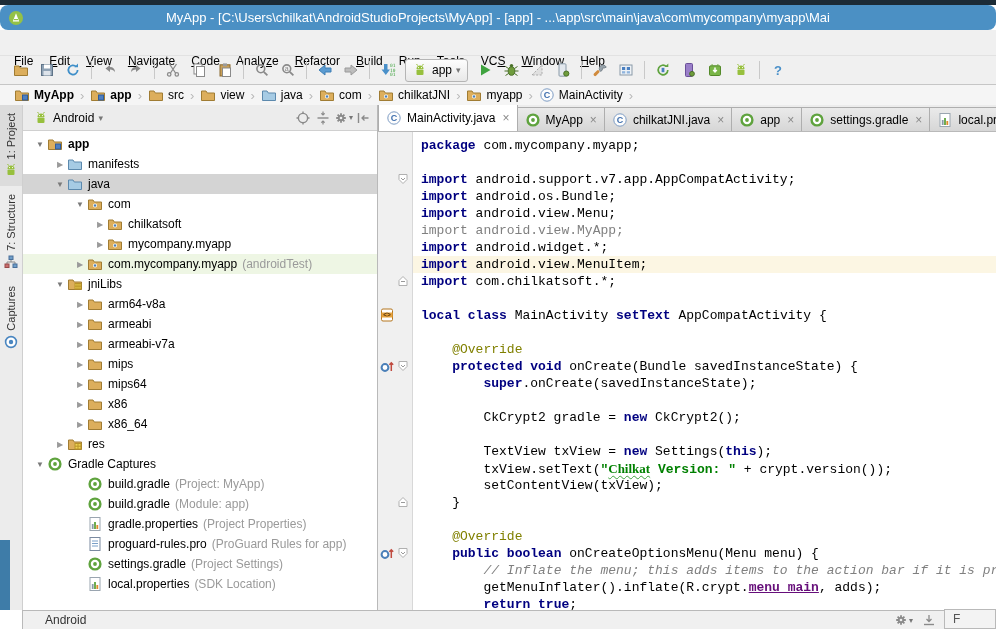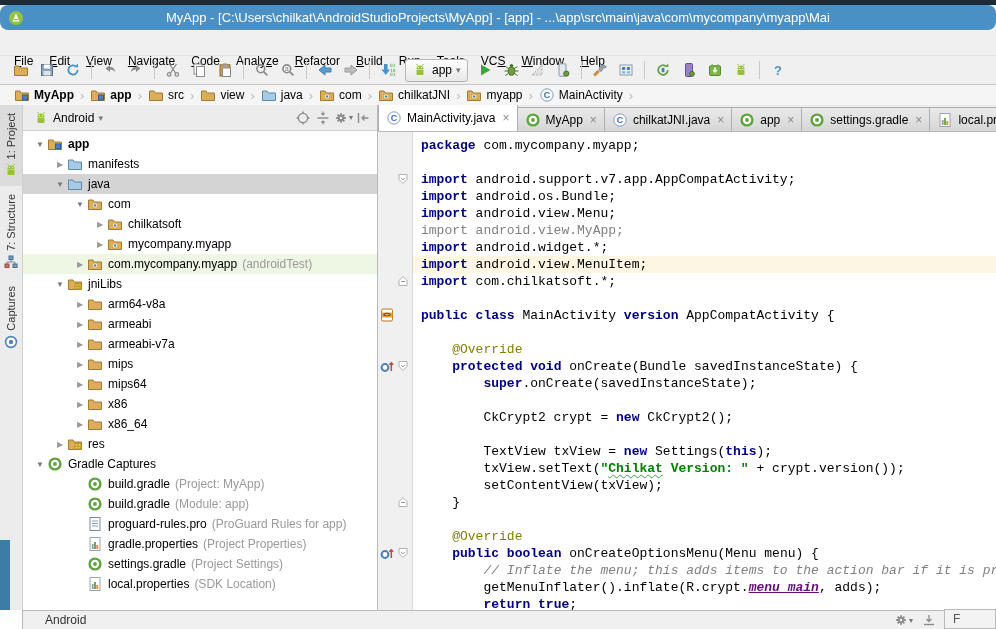--- a/index.html
+++ b/index.html
@@ -58,25 +58,25 @@
   .codewrap{flex:1;display:flex;position:relative;overflow:hidden;background:#fff;}
   .gutter{width:34px;background:#f0f0f0;border-right:1px solid #d8d8d8;position:relative;flex:none;}
   .gmark{position:absolute;width:16px;height:16px;}
   .code{flex:1;position:relative;padding-top:5px;font-family:"Liberation Mono","DejaVu Sans Mono",monospace;
         font-size:13px;line-height:17px;}
   .code-line{height:17px;white-space:pre;padding-left:8px;}
   .code-line.hl{background:var(--current-line,#fcf6e3);}
   .kw{color:var(--keyword,#000080);font-weight:bold;}
   .pl{color:#000;}
   .str{color:var(--string,#008000);font-weight:bold;}
-  .typo{color:var(--string,#008000);font-weight:bold;text-decoration:underline wavy #3fa33f 1px;text-underline-offset:2px;}
+  .typo{color:var(--string,#008000);font-weight:bold;text-decoration:underline wavy #3fa33f 1px;text-underline-offset:2px;font-family:Liberation Serif, serif;}
   .cm{color:var(--comment,#808080);font-style:italic;}
   .gray{color:#808080;}
   .ann2{color:var(--annotation,#808000);}
-  .field{color:var(--field,#660e7a);font-weight:bold;font-style:italic;text-decoration:underline;}
+  .field{color:var(--field,#660e7a);font-weight:bold;text-decoration:underline;}
   
   .bottombar{position:absolute;left:22px;right:50px;bottom:0;height:18px;background:#f0f0f0;border:1px solid #b9b9b9;border-bottom:none;
              display:flex;align-items:center;padding:0 6px;}
   .bottombar .blab{margin-left:16px;color:#333;}
   .bottombar .spacer{flex:1;}
   .cornerbox{position:absolute;right:0;bottom:0;width:42px;height:18px;background:#f3f3f3;border:1px solid #b9b9b9;
              display:flex;align-items:center;padding-left:8px;color:#555;}
   .ic{width:16px;height:16px;display:inline-flex;align-items:center;justify-content:center;flex:none;}
   .ic svg{width:16px;height:16px;display:block;}
 </style>
@@ -712,39 +712,39 @@
               <circle cx="8" cy="8" r="1.9" fill="#5fa33e"></circle>
             </svg>
           </span>
           <span class="lab">build.gradle</span>
           <span class="ann">(Module: app)</span>
         </div>
         <div class="trow" style="padding-left: 50px;">
           <span class="chev"></span>
           <span class="ic">
             <svg viewBox="0 0 16 16">
-              <rect x="3" y="1.5" width="10" height="13" fill="#fff" stroke="#7a8aa0"></rect>
-              <path d="M5 5h6M5 7.5h6M5 10h6" stroke="#7aa0c8"></path>
-            </svg>
-          </span>
-          <span class="lab">proguard-rules.pro</span>
-          <span class="ann">(ProGuard Rules for app)</span>
-        </div>
-        <div class="trow" style="padding-left: 50px;">
-          <span class="chev"></span>
-          <span class="ic">
-            <svg viewBox="0 0 16 16">
               <rect x="3" y="1.5" width="10" height="13" fill="#fff" stroke="#9aa5b0"></rect>
               <rect x="4.8" y="8" width="1.8" height="5" fill="#8a9aa8"></rect>
               <rect x="7.1" y="6" width="1.8" height="7" fill="#5fa33e"></rect>
               <rect x="9.4" y="9" width="1.8" height="4" fill="#e08a2e"></rect>
             </svg>
           </span>
           <span class="lab">gradle.properties</span>
           <span class="ann">(Project Properties)</span>
+        </div>
+        <div class="trow" style="padding-left: 50px;">
+          <span class="chev"></span>
+          <span class="ic">
+            <svg viewBox="0 0 16 16">
+              <rect x="3" y="1.5" width="10" height="13" fill="#fff" stroke="#7a8aa0"></rect>
+              <path d="M5 5h6M5 7.5h6M5 10h6" stroke="#7aa0c8"></path>
+            </svg>
+          </span>
+          <span class="lab">proguard-rules.pro</span>
+          <span class="ann">(ProGuard Rules for app)</span>
         </div>
         <div class="trow" style="padding-left: 50px;">
           <span class="chev"></span>
           <span class="ic">
             <svg viewBox="0 0 16 16">
               <circle cx="8" cy="8" r="5.4" fill="#fff" stroke="#5fa33e" stroke-width="2.4"></circle>
               <circle cx="8" cy="8" r="1.9" fill="#5fa33e"></circle>
             </svg>
           </span>
           <span class="lab">settings.gradle</span>
@@ -870,27 +870,27 @@
           <div class="code-line"><span class="kw">package </span><span class="pl">com.mycompany.myapp;</span></div>
           <div class="code-line">&nbsp;</div>
           <div class="code-line"><span class="kw">import </span><span class="pl">android.support.v7.app.AppCompatActivity;</span></div>
           <div class="code-line"><span class="kw">import </span><span class="pl">android.os.Bundle;</span></div>
           <div class="code-line"><span class="kw">import </span><span class="pl">android.view.Menu;</span></div>
           <div class="code-line"><span class="gray">import android.view.MyApp;</span></div>
           <div class="code-line"><span class="kw">import </span><span class="pl">android.widget.*;</span></div>
           <div class="code-line hl"><span class="kw">import </span><span class="pl">android.view.MenuItem;</span></div>
           <div class="code-line"><span class="kw">import </span><span class="pl">com.chilkatsoft.*;</span></div>
           <div class="code-line">&nbsp;</div>
-          <div class="code-line"><span class="kw">public class </span><span class="pl">MainActivity </span><span class="kw">version </span><span class="pl">AppCompatActivity {</span></div>
+          <div class="code-line"><span class="kw">local class </span><span class="pl">MainActivity </span><span class="kw">setText </span><span class="pl">AppCompatActivity {</span></div>
           <div class="code-line">&nbsp;</div>
           <div class="code-line"><span class="pl">    </span><span class="ann2">@Override</span></div>
           <div class="code-line"><span class="pl">    </span><span class="kw">protected void </span><span class="pl">onCreate(Bundle savedInstanceState) {</span></div>
           <div class="code-line"><span class="pl">        </span><span class="kw">super</span><span class="pl">.onCreate(savedInstanceState);</span></div>
           <div class="code-line">&nbsp;</div>
-          <div class="code-line"><span class="pl">        CkCrypt2 crypt = </span><span class="kw">new </span><span class="pl">CkCrypt2();</span></div>
+          <div class="code-line"><span class="pl">        CkCrypt2 gradle = </span><span class="kw">new </span><span class="pl">CkCrypt2();</span></div>
           <div class="code-line">&nbsp;</div>
           <div class="code-line"><span class="pl">        TextView txView = </span><span class="kw">new </span><span class="pl">Settings(</span><span class="kw">this</span><span class="pl">);</span></div>
           <div class="code-line"><span class="pl">        txView.setText(</span><span class="str">"</span><span class="typo">Chilkat</span><span class="str"> Version: "</span><span class="pl"> + crypt.version());</span></div>
           <div class="code-line"><span class="pl">        setContentView(txView);</span></div>
           <div class="code-line"><span class="pl">    }</span></div>
           <div class="code-line">&nbsp;</div>
           <div class="code-line"><span class="pl">    </span><span class="ann2">@Override</span></div>
           <div class="code-line"><span class="pl">    </span><span class="kw">public boolean </span><span class="pl">onCreateOptionsMenu(Menu menu) {</span></div>
           <div class="code-line"><span class="pl">        </span><span class="cm">// Inflate the menu; this adds items to the action bar if it is present.</span></div>
           <div class="code-line"><span class="pl">        getMenuInflater().inflate(R.crypt.</span><span class="field">menu_main</span><span class="pl">, adds);</span></div>

